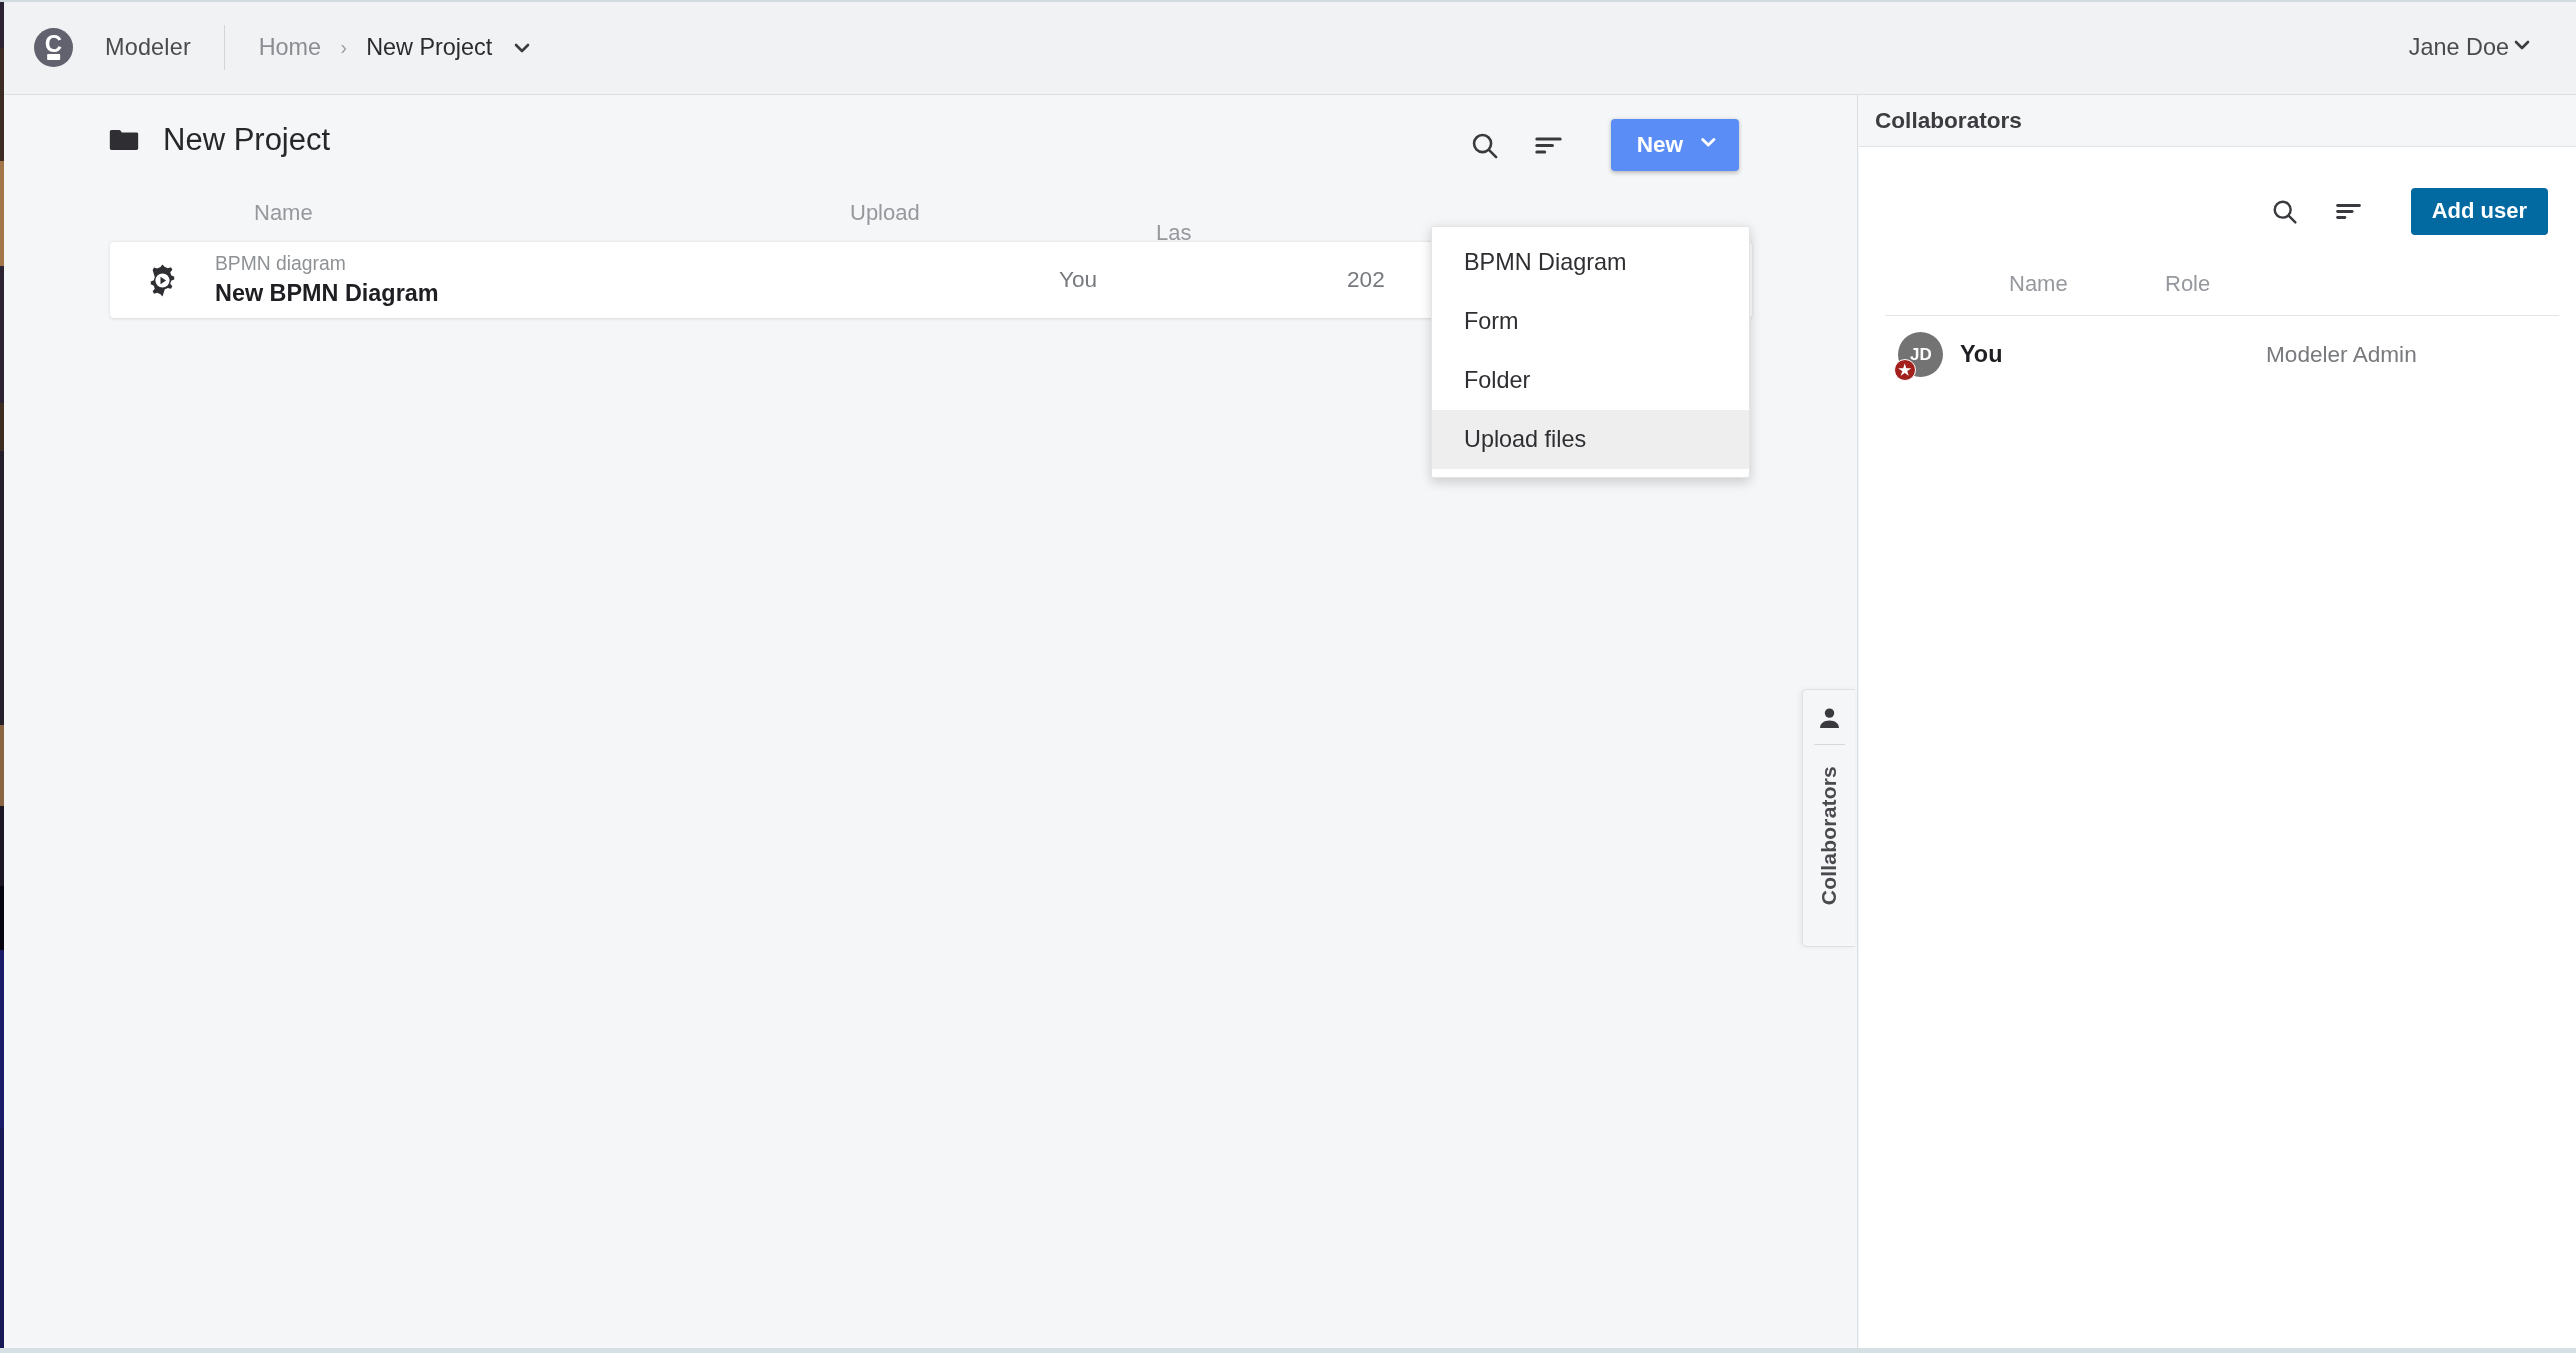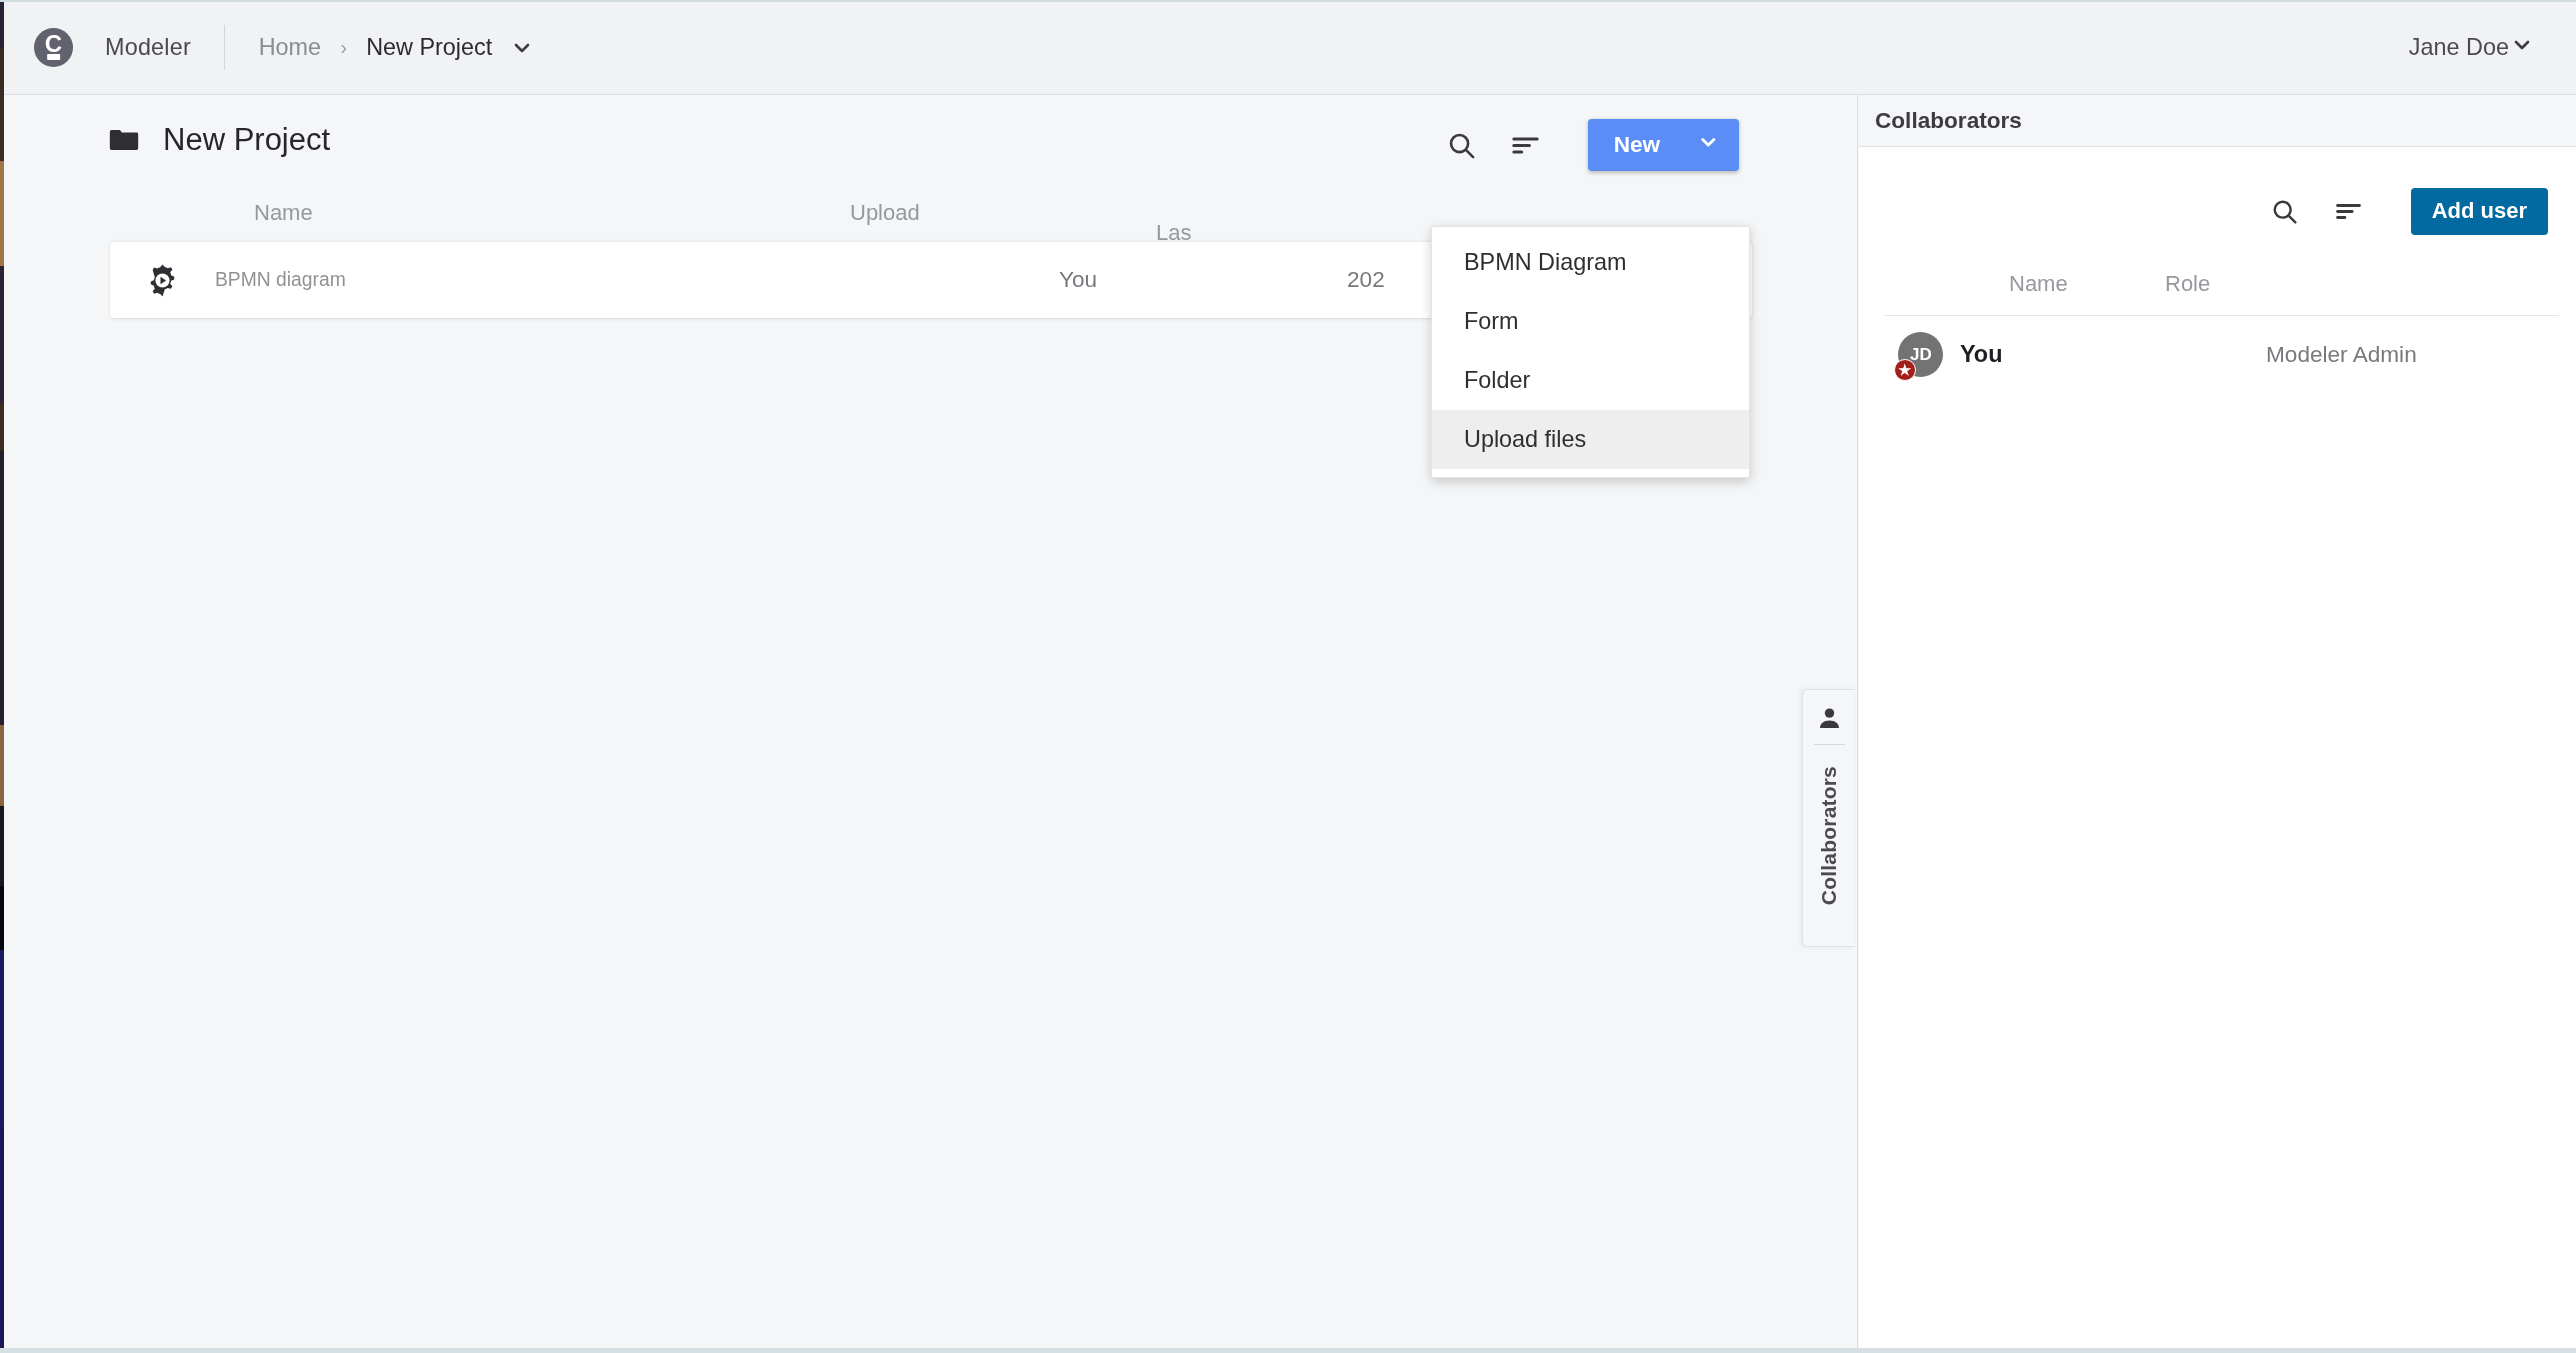--- a/index.html
+++ b/index.html
@@ -99,21 +99,21 @@
   }
   .icon-btn {
     width: 50px; height: 50px; display: flex; align-items: center;
     justify-content: center; background: none; border: none; cursor: pointer;
   }
   .icon-btn + .icon-btn { margin-left: 14.5px; }
   .btn-new {
     margin-left: 37px;
     background: #5a8df6; color: #ffffff; border: none; border-radius: 4px;
     height: 52px; padding: 0 19.3px 0 26px; font-size: 22.6px; font-weight: 700;
-    display: flex; align-items: center; gap: 37px; cursor: pointer;
+    display: flex; align-items: center; gap: 14px; cursor: pointer;
     box-shadow: 0 1.6px 4px rgba(0,0,0,.25);
     font-family: "Liberation Sans", sans-serif;
   }
 
   
   #files-table { position: absolute; left: 0; top: 89px; width: 1854px; }
   .ft-head {
     display: flex; align-items: center; height: 58px;
     font-size: 22px; color: #95989c;
   }
@@ -311,20 +311,21 @@
       <div class="ft-row">
         <div class="c-icon">
           <svg width="37" height="37" viewBox="0 0 24 24" fill="#2e2e33">
             <path d="M12 1.6l1.5 1.6a8.6 8.6 0 011.9.8l2.1-.6.9 1.6-1.4 1.7c.3.6.5 1.2.6 1.9l2 .9v1.8l-2 .9c-.1.7-.3 1.3-.6 1.9l1.4 1.7-.9 1.6-2.1-.6c-.6.4-1.2.6-1.9.8L12 22.4l-1.5-1.6a8.6 8.6 0 01-1.9-.8l-2.1.6-.9-1.6 1.4-1.7a7.6 7.6 0 01-.6-1.9l-2-.9v-1.8l2-.9c.1-.7.3-1.3.6-1.9L5.6 5.2l.9-1.6 2.1.6c.6-.4 1.2-.6 1.9-.8L12 1.6z"></path>
             <circle cx="12" cy="12" r="4.6" fill="#ffffff"></circle>
             <path d="M10.7 9.6l3.6 2.4-3.6 2.4z" fill="#2e2e33"></path>
           </svg>
         </div>
         <div class="c-name">
           <div class="ft-type">BPMN diagram</div>
+          <div class="ft-title">New BPMN Diagram</div>
         </div>
         <div class="c-creator">You</div>
         <div class="c-modified">202</div>
       </div>
     </div>
 
     <div id="collab-tab">
       <span>
         <svg width="27" height="27" viewBox="0 0 24 24" fill="#3a3a3e">
           <circle cx="12" cy="7.2" r="4.2"></circle>

